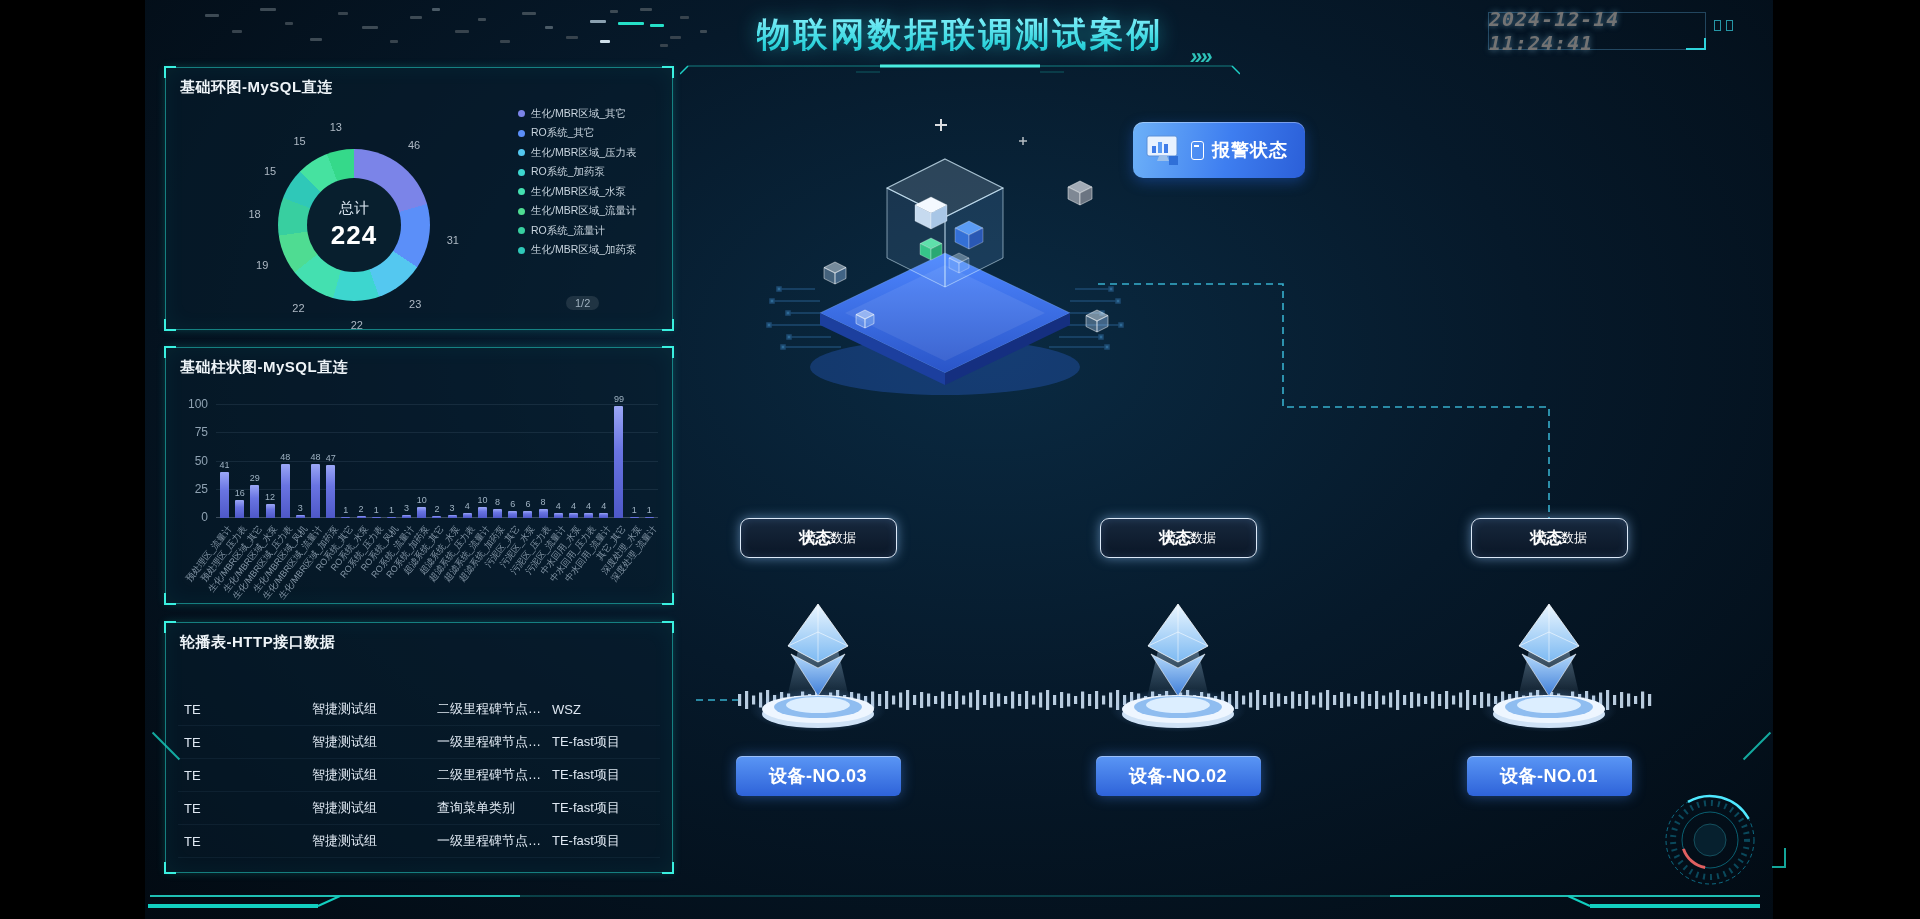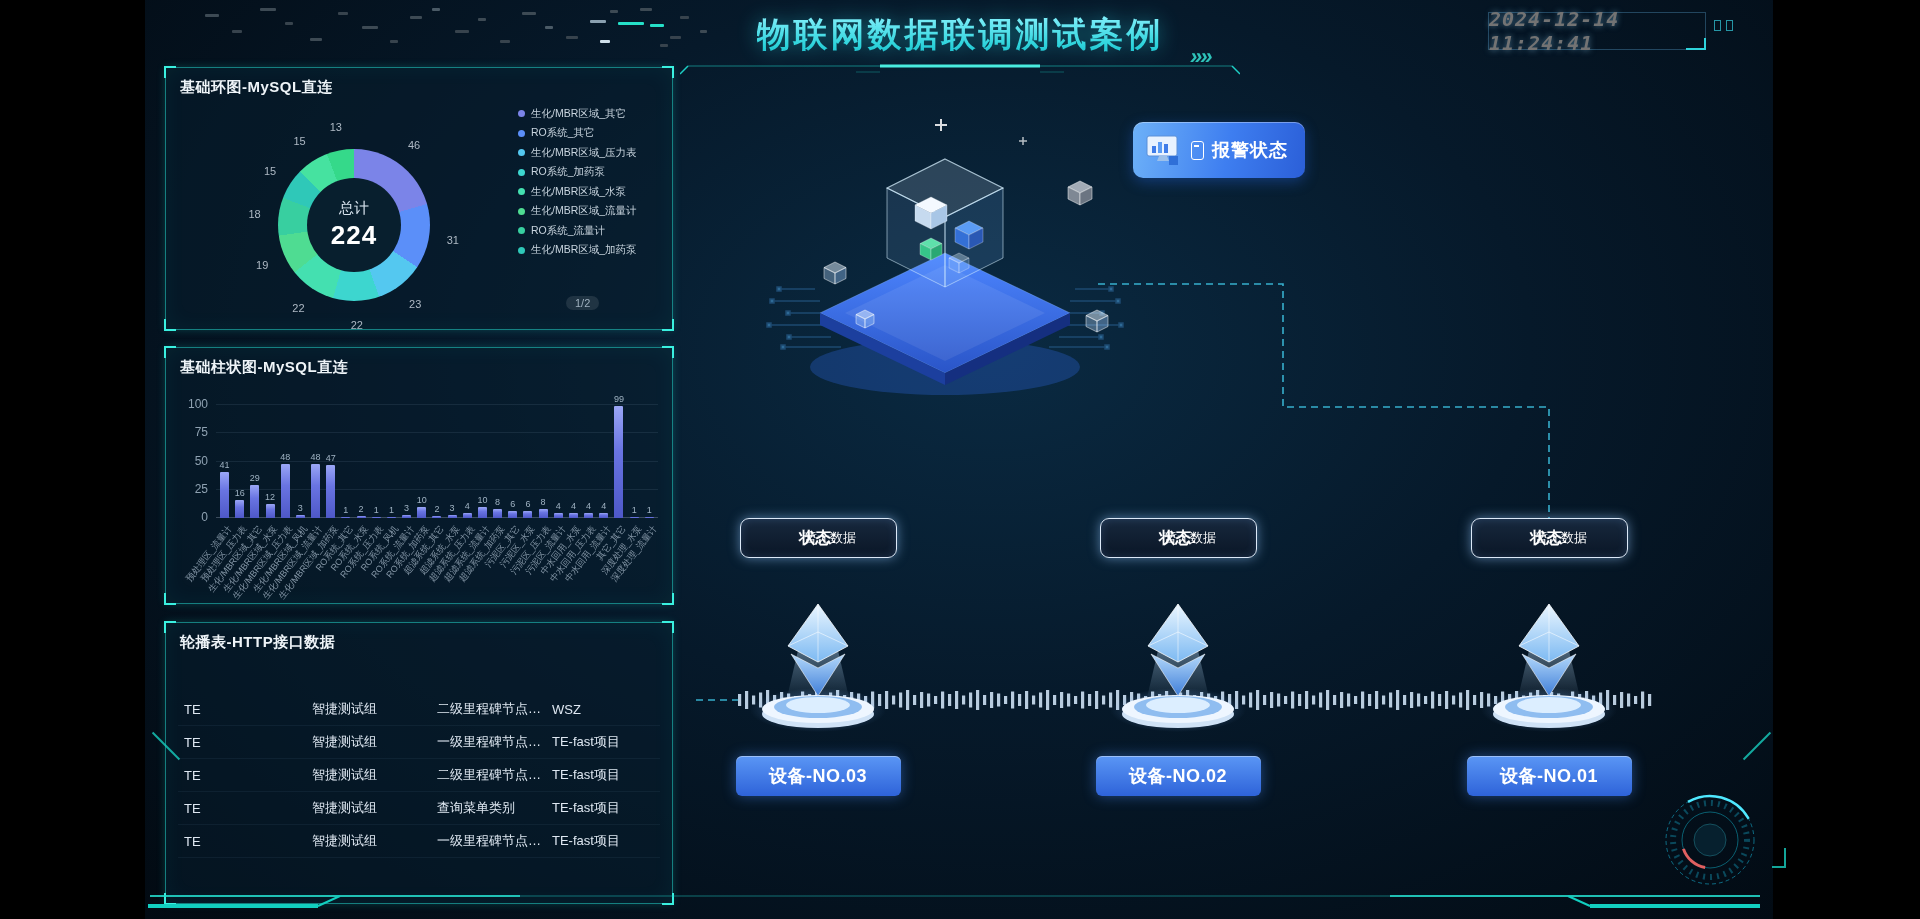--- a/index.html
+++ b/index.html
@@ -34,21 +34,21 @@
     border:1px solid rgba(34,214,202,.55);
     box-shadow:0 0 8px rgba(34,214,202,.22), inset 0 0 22px rgba(34,214,202,.06); }
   .panel .c { position:absolute; width:12px; height:12px; border:2px solid #3af0e0; }
   .panel .tl { left:-2px; top:-2px; border-right:none; border-bottom:none; }
   .panel .tr { right:-2px; top:-2px; border-left:none; border-bottom:none; }
   .panel .bl { left:-2px; bottom:-2px; border-right:none; border-top:none; }
   .panel .br { right:-2px; bottom:-2px; border-left:none; border-top:none; }
   .panel-title { position:absolute; left:14px; top:10px; color:#eef4f8; font-size:15px; font-weight:600; letter-spacing:.5px; }
   #panel-ring  { top:67px;  height:263px; }
   #panel-bar   { top:347px; height:257px; }
-  #panel-table { top:622px; height:282px;padding-left:24px; }
+  #panel-table { top:622px; height:251px;padding-left:24px; }
 
   
   .ring-area { position:absolute; inset:0; }
   .donut { position:absolute; left:112px; top:81px; width:152px; height:152px; border-radius:50%; }
   .hole { position:absolute; left:141px; top:110px; width:94px; height:94px; border-radius:50%;
     background:#081f2e; display:flex; flex-direction:column; align-items:center; justify-content:center; gap:2px; }
   .hole .lab { color:#d8e4ee; font-size:15px; }
   .hole .val { color:#fff; font-size:26px; font-weight:bold; letter-spacing:1px; }
   .pie-val { position:absolute; transform:translate(-50%,-50%); font-size:11px; color:#aeb9c4; }
   .legend { position:absolute; left:352px; top:36px; width:150px; }

